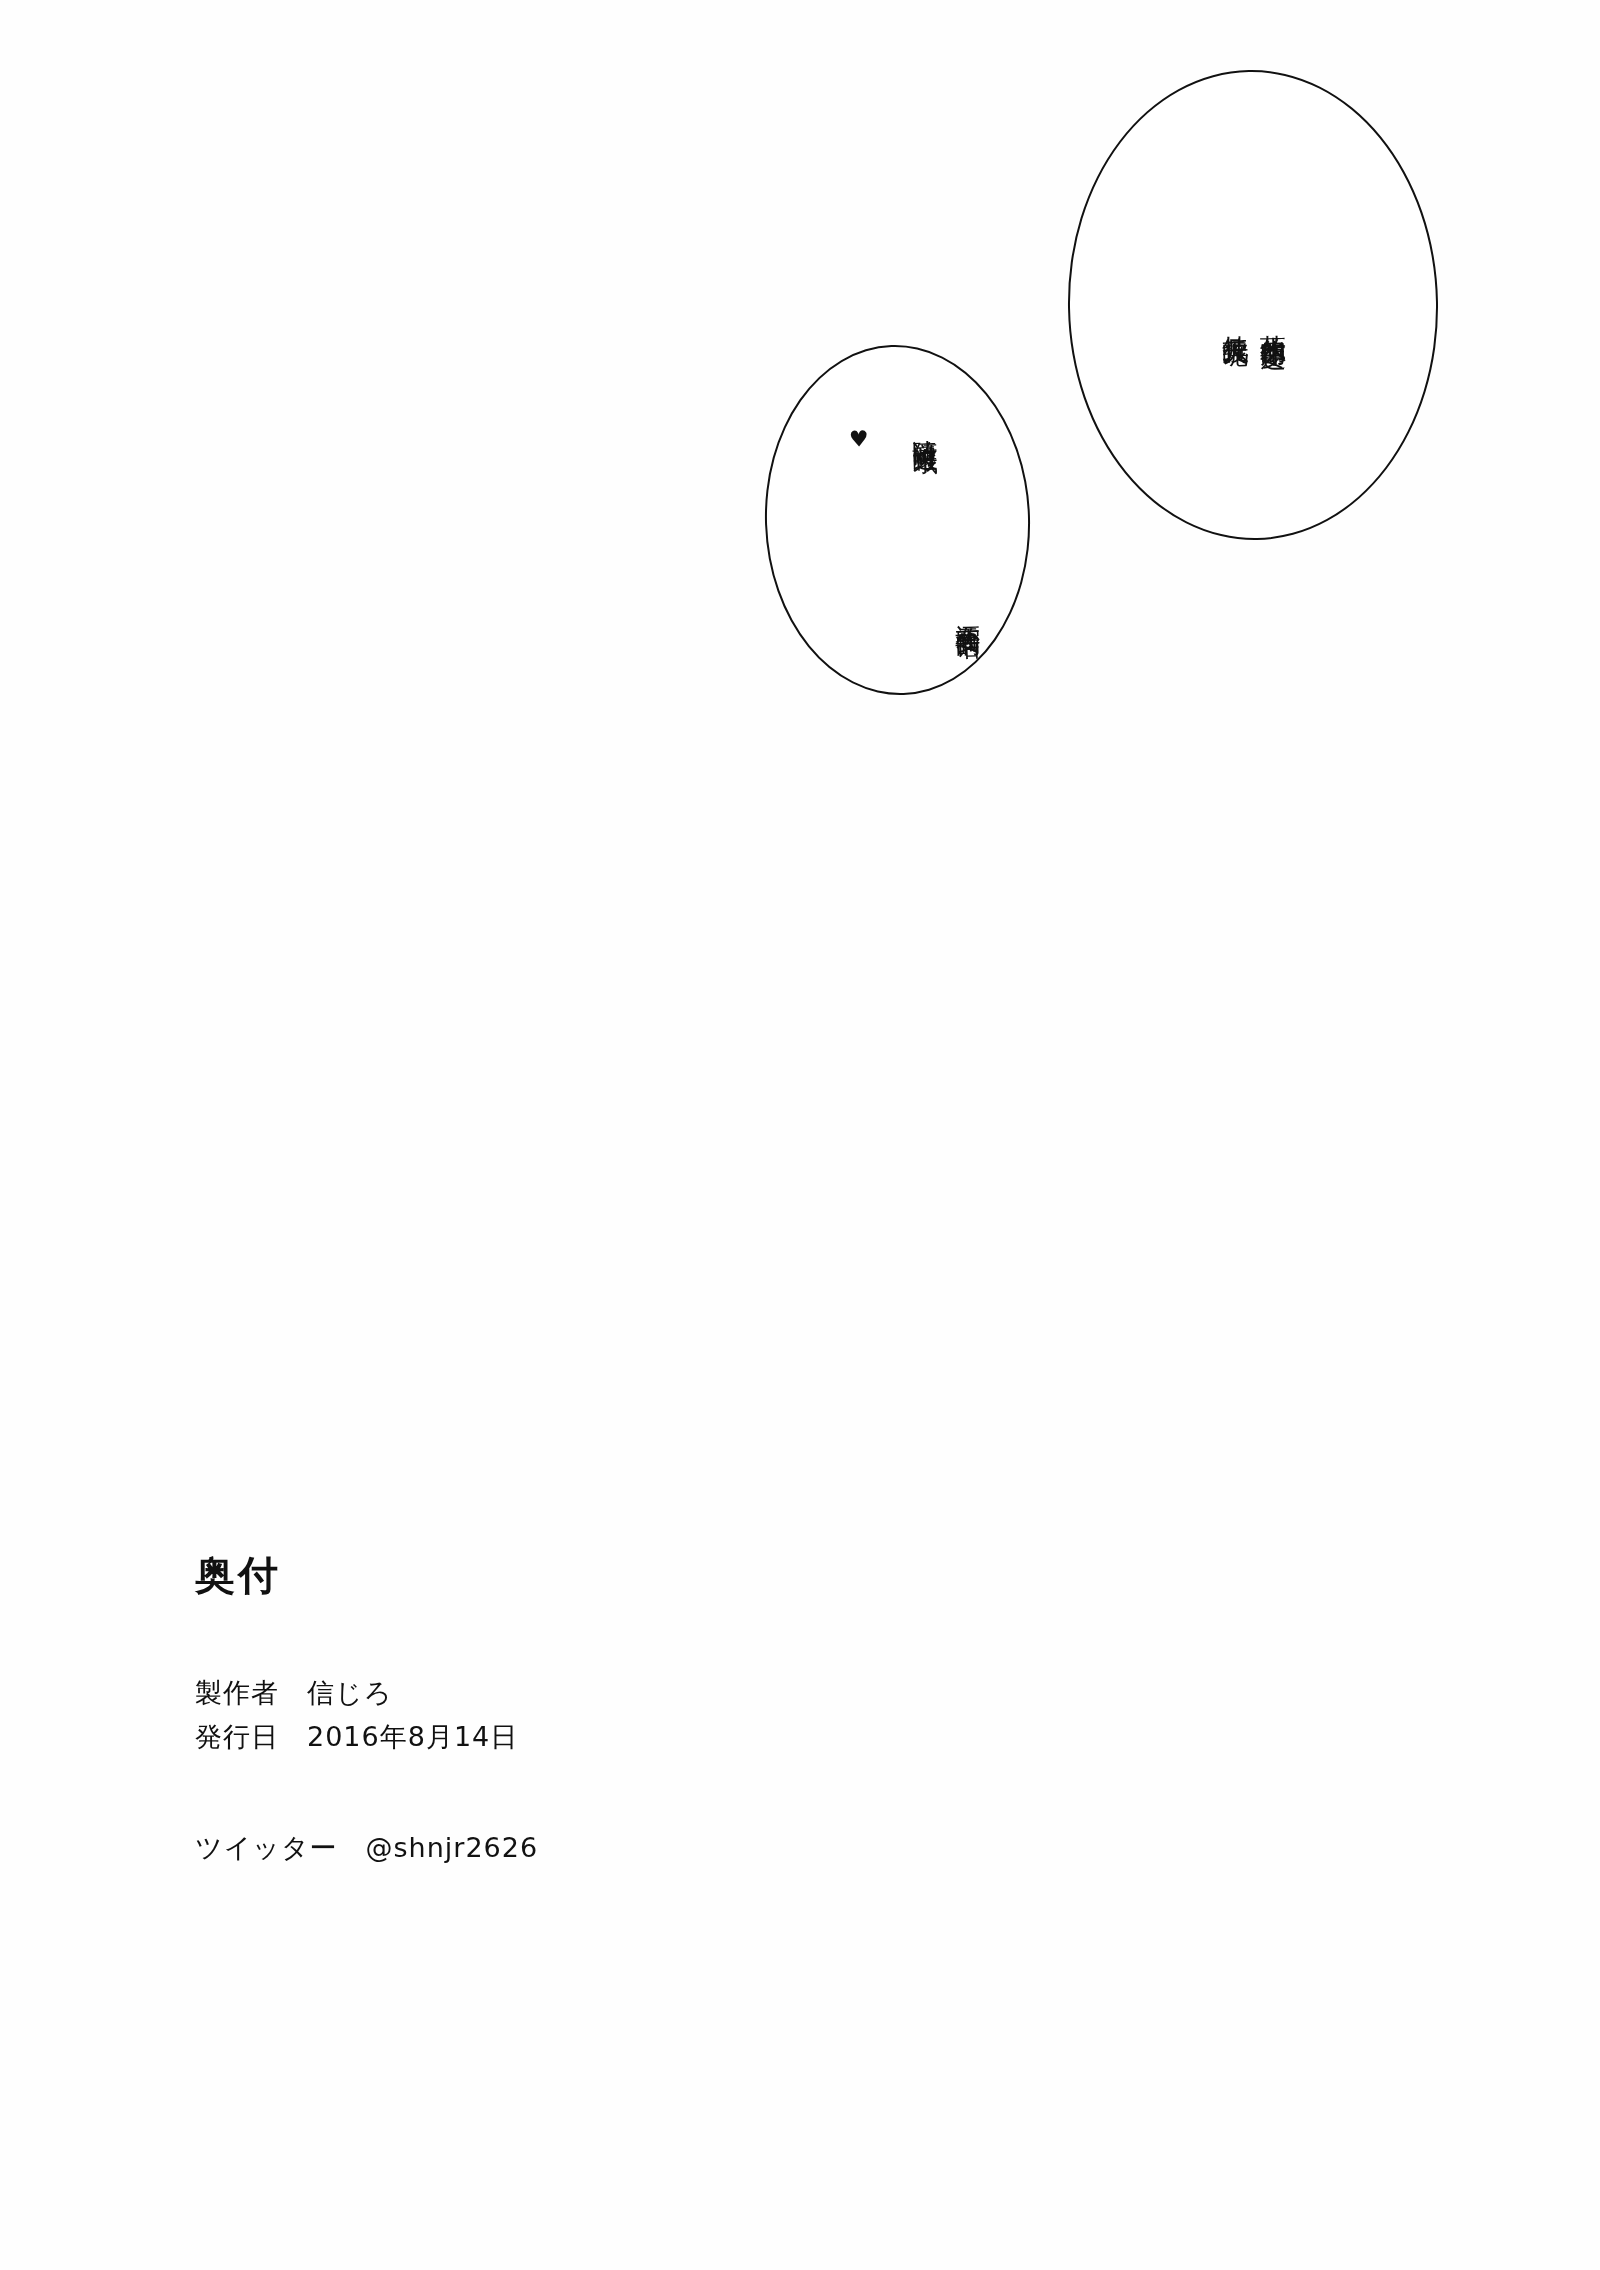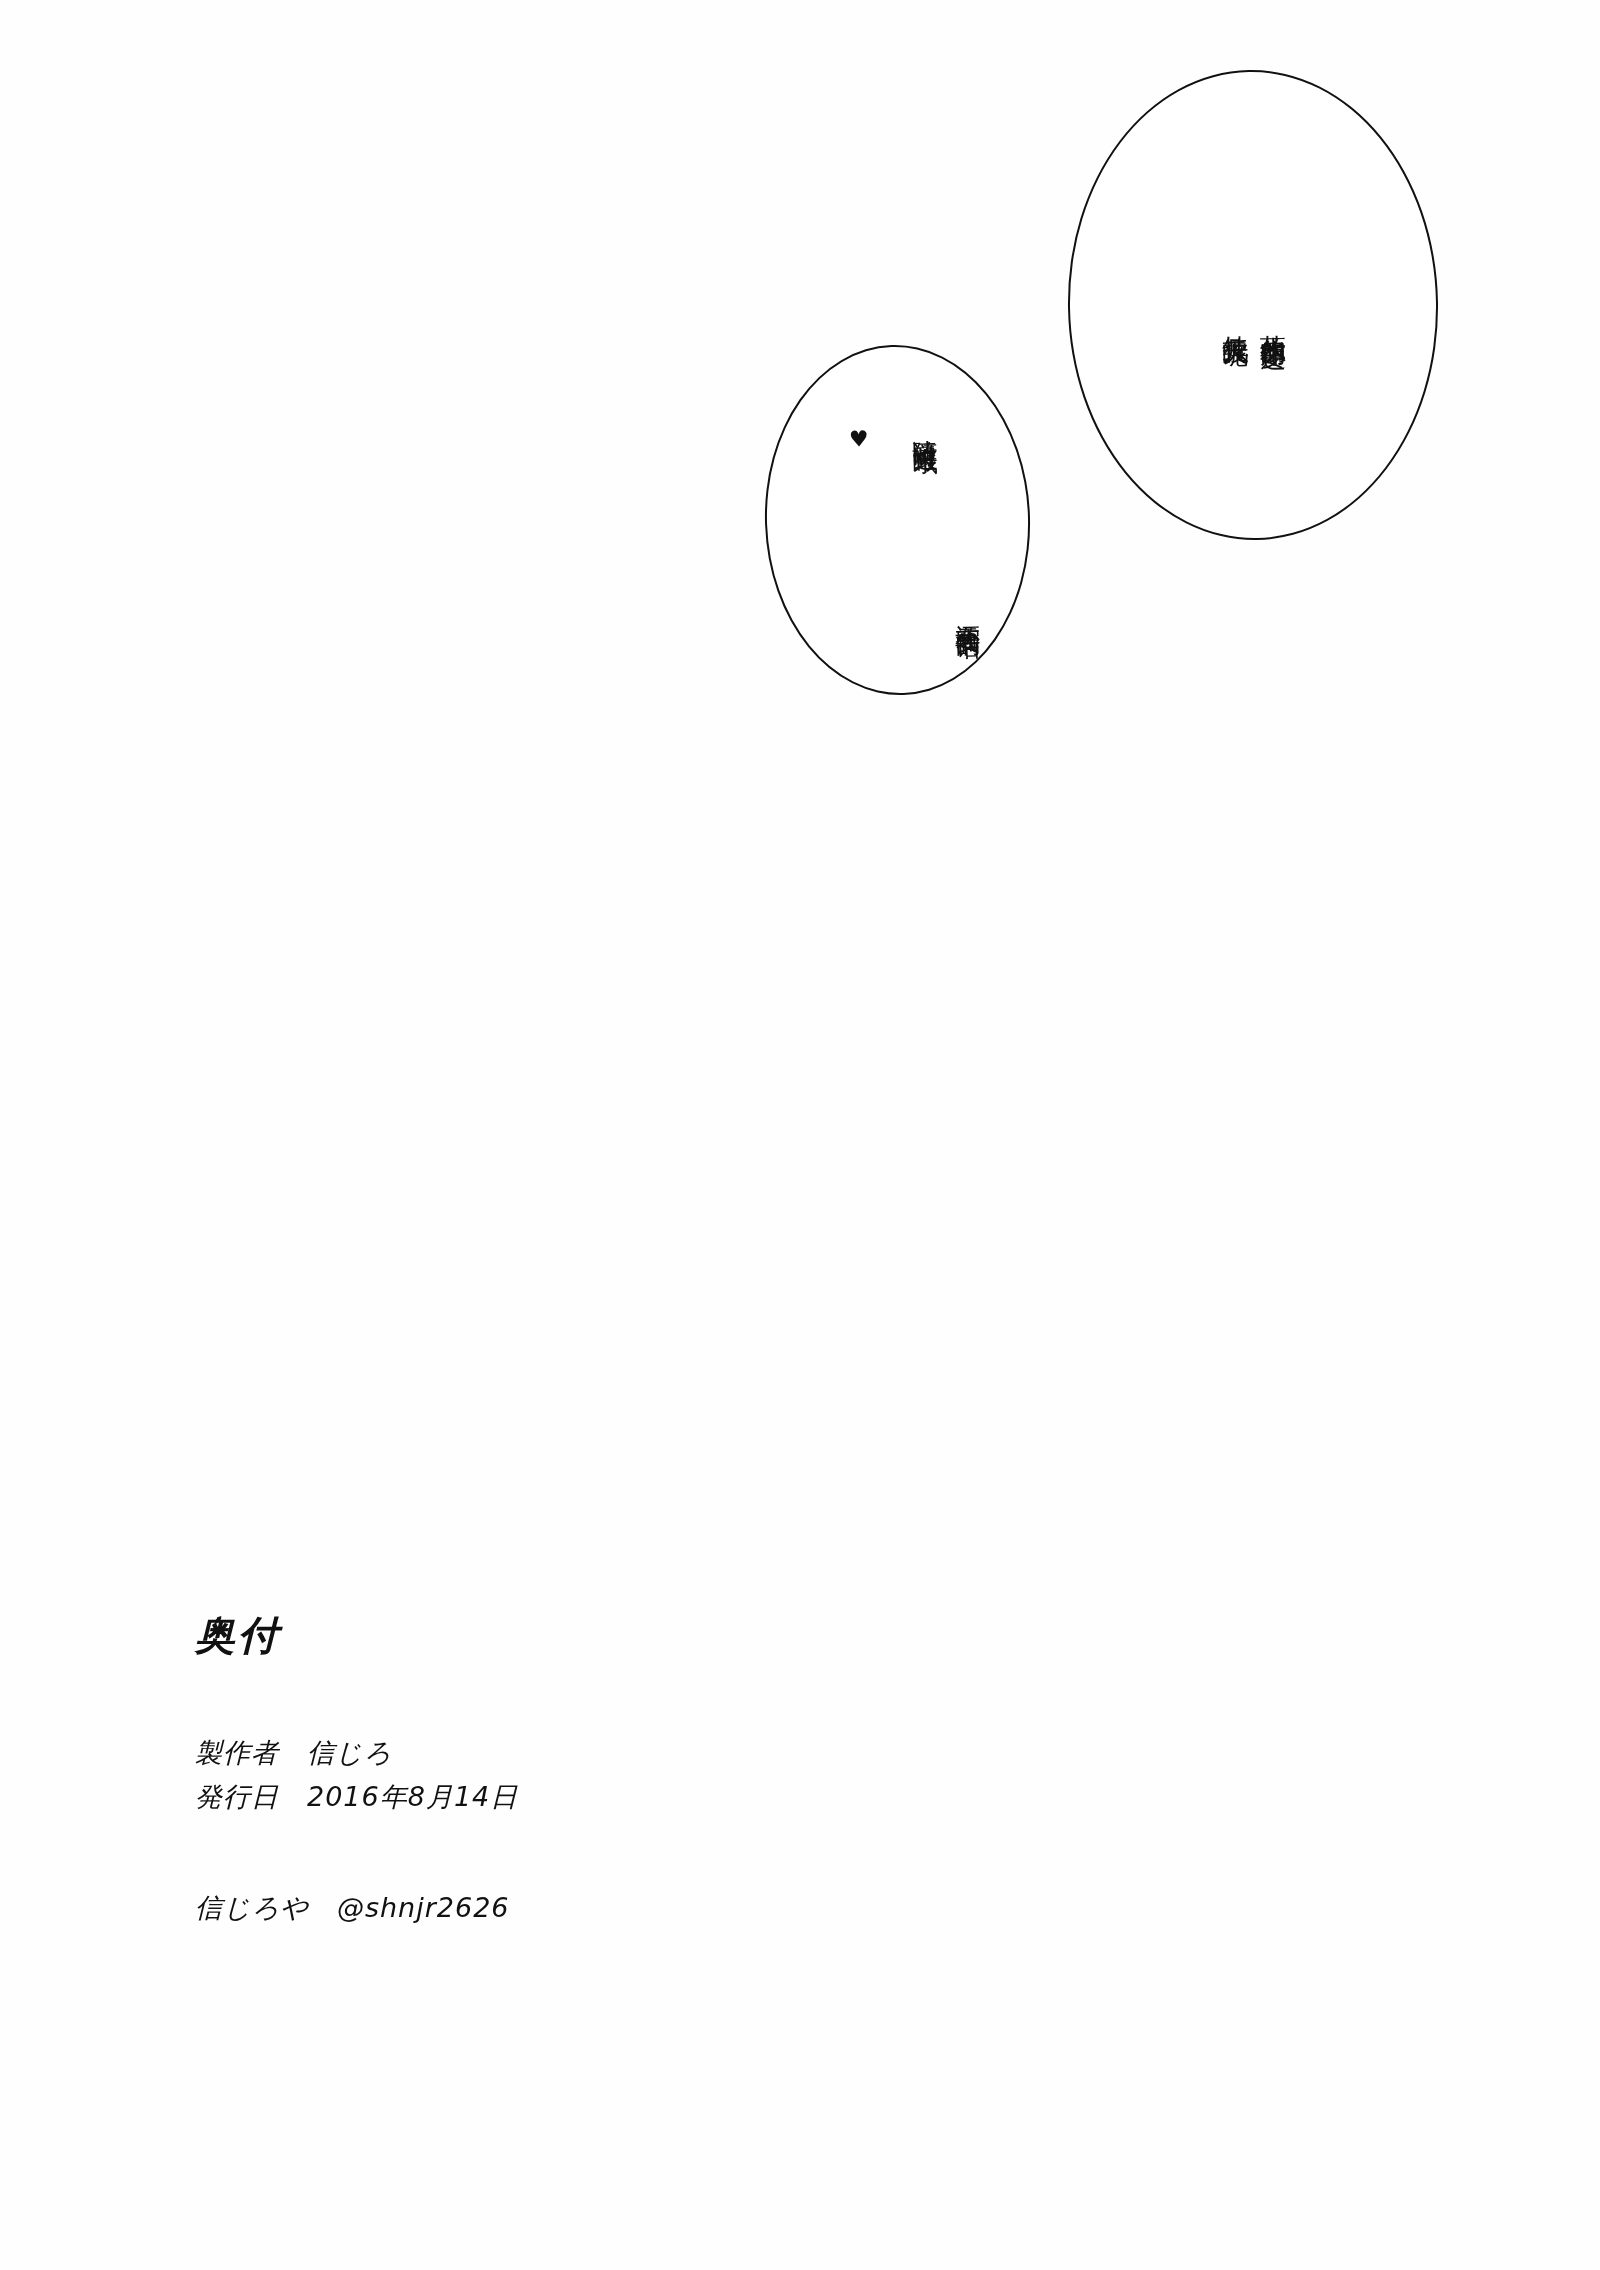--- a/index.html
+++ b/index.html
@@ -73,23 +73,22 @@
     display: block;
     font-size: 22px;
     line-height: 1;
     margin-top: 4px;
   }
 
   
   .colophon {
     position: absolute;
     left: 195px;
-    top: 1608px;
+    top: 1548px;
     width: 1000px;
-    font-style: italic;
   }
   .colophon-title {
     font-size: 40px;
     font-weight: 700;
     letter-spacing: 3px;
     margin: 0 0 68px 0;
     color: #111;
   }
   .colophon-line {
     font-size: 27px;
@@ -122,16 +121,16 @@
 
   <div class="colophon">
     <h1 class="colophon-title">奥付</h1>
 
     <div class="colophon-line">製作者　信じろ</div>
     <div class="colophon-line">発行日　2016年8月14日</div>
 
     <div class="colophon-gap"></div>
 
     <div class="colophon-gap"></div>
-    <div class="colophon-line">信じろや　@shnjr2626</div>
+    <div class="colophon-line">ツイッター　@shnjr2626</div>
   </div>
 
 </div>
 
 </body></html>

